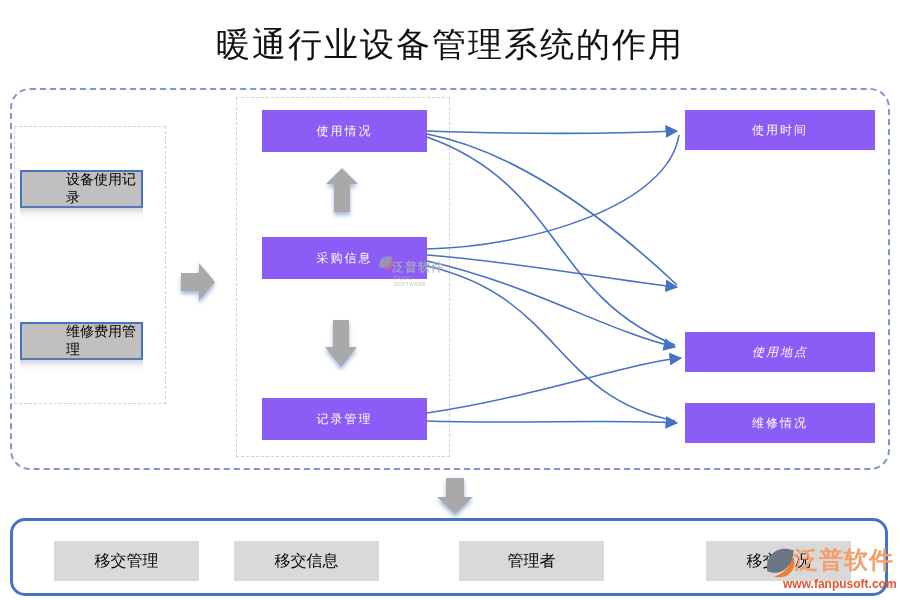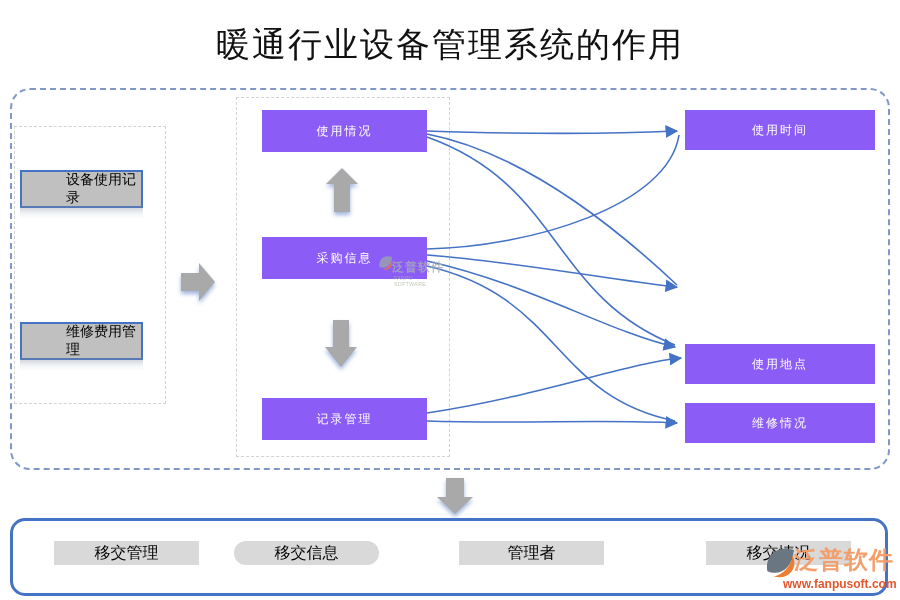--- a/index.html
+++ b/index.html
@@ -19,28 +19,28 @@
         font-family:Liberation Mono, monospace;font-size:14px;color:#000;padding-left:44px;}
   .gbox::after{content:"";position:absolute;left:-2px;top:100%;width:calc(100% + 4px);height:13px;
         background:linear-gradient(to bottom,rgba(120,130,150,.40),rgba(160,170,190,.12) 60%,transparent);}
   #gbox-0{top:170px;} #gbox-1{top:238px;} #gbox-2{top:322px;}
   
   .bluebox{position:absolute;background:#8b5cf6;color:#fff;display:flex;align-items:center;justify-content:center;
         font-size:12px;letter-spacing:2px;}
   .mid{left:262px;width:165px;height:42px;}
   #mid-0{top:110px;} #mid-1{top:237px;} #mid-2{top:398px;}
   .rt{left:685px;width:190px;height:40px;}
-  #rt-0{top:110px;} #rt-1{top:267px;} #rt-2{top:344px;} #rt-3{top:403px;}
+  #rt-0{top:110px;} #rt-1{top:267px;} #rt-2{top:332px;font-style:italic;} #rt-3{top:403px;}
   
   #bottom-bar{position:absolute;left:10px;top:518px;width:872px;height:72px;
         border:3px solid #4472C4;border-radius:15px;background:#fff;}
-  .bbox{position:absolute;top:541px;width:145px;height:24px;background:#D9D9D9;
+  .bbox{position:absolute;top:541px;width:145px;height:40px;background:#D9D9D9;
         display:flex;align-items:center;justify-content:center;
         font-family:"Liberation Serif",serif;font-size:16px;color:#000;}
-  #bbox-0{left:54px;} #bbox-1{left:234px;border-radius:13px;} #bbox-2{left:459px;} #bbox-3{left:706px;}
+  #bbox-0{left:54px;} #bbox-1{left:234px;} #bbox-2{left:459px;} #bbox-3{left:706px;}
   
   #overlay{position:absolute;left:0;top:0;width:900px;height:600px;z-index:6;pointer-events:none;}
   .conn{fill:none;stroke:#4472C4;stroke-width:1.6px;}
   .block-arrow{fill:#a9a9a9;filter:url(#softGlow);}
   
   #wm-center{position:absolute;left:377px;top:254px;width:70px;height:36px;z-index:7;opacity:.8;}
   #wm-center .wm-name{position:absolute;left:15px;top:5px;font-size:12px;font-weight:bold;color:#a8aeb8;letter-spacing:1px;}
   #wm-center .wm-sub{position:absolute;left:17px;top:21px;font-size:5px;color:#aab89e;letter-spacing:.5px;}
   #wm-corner{position:absolute;left:762px;top:544px;width:134px;height:52px;z-index:8;}
   #wm-corner .wm-name{position:absolute;left:32px;top:0px;font-size:24px;font-weight:bold;color:#F49E6B;letter-spacing:1px;

